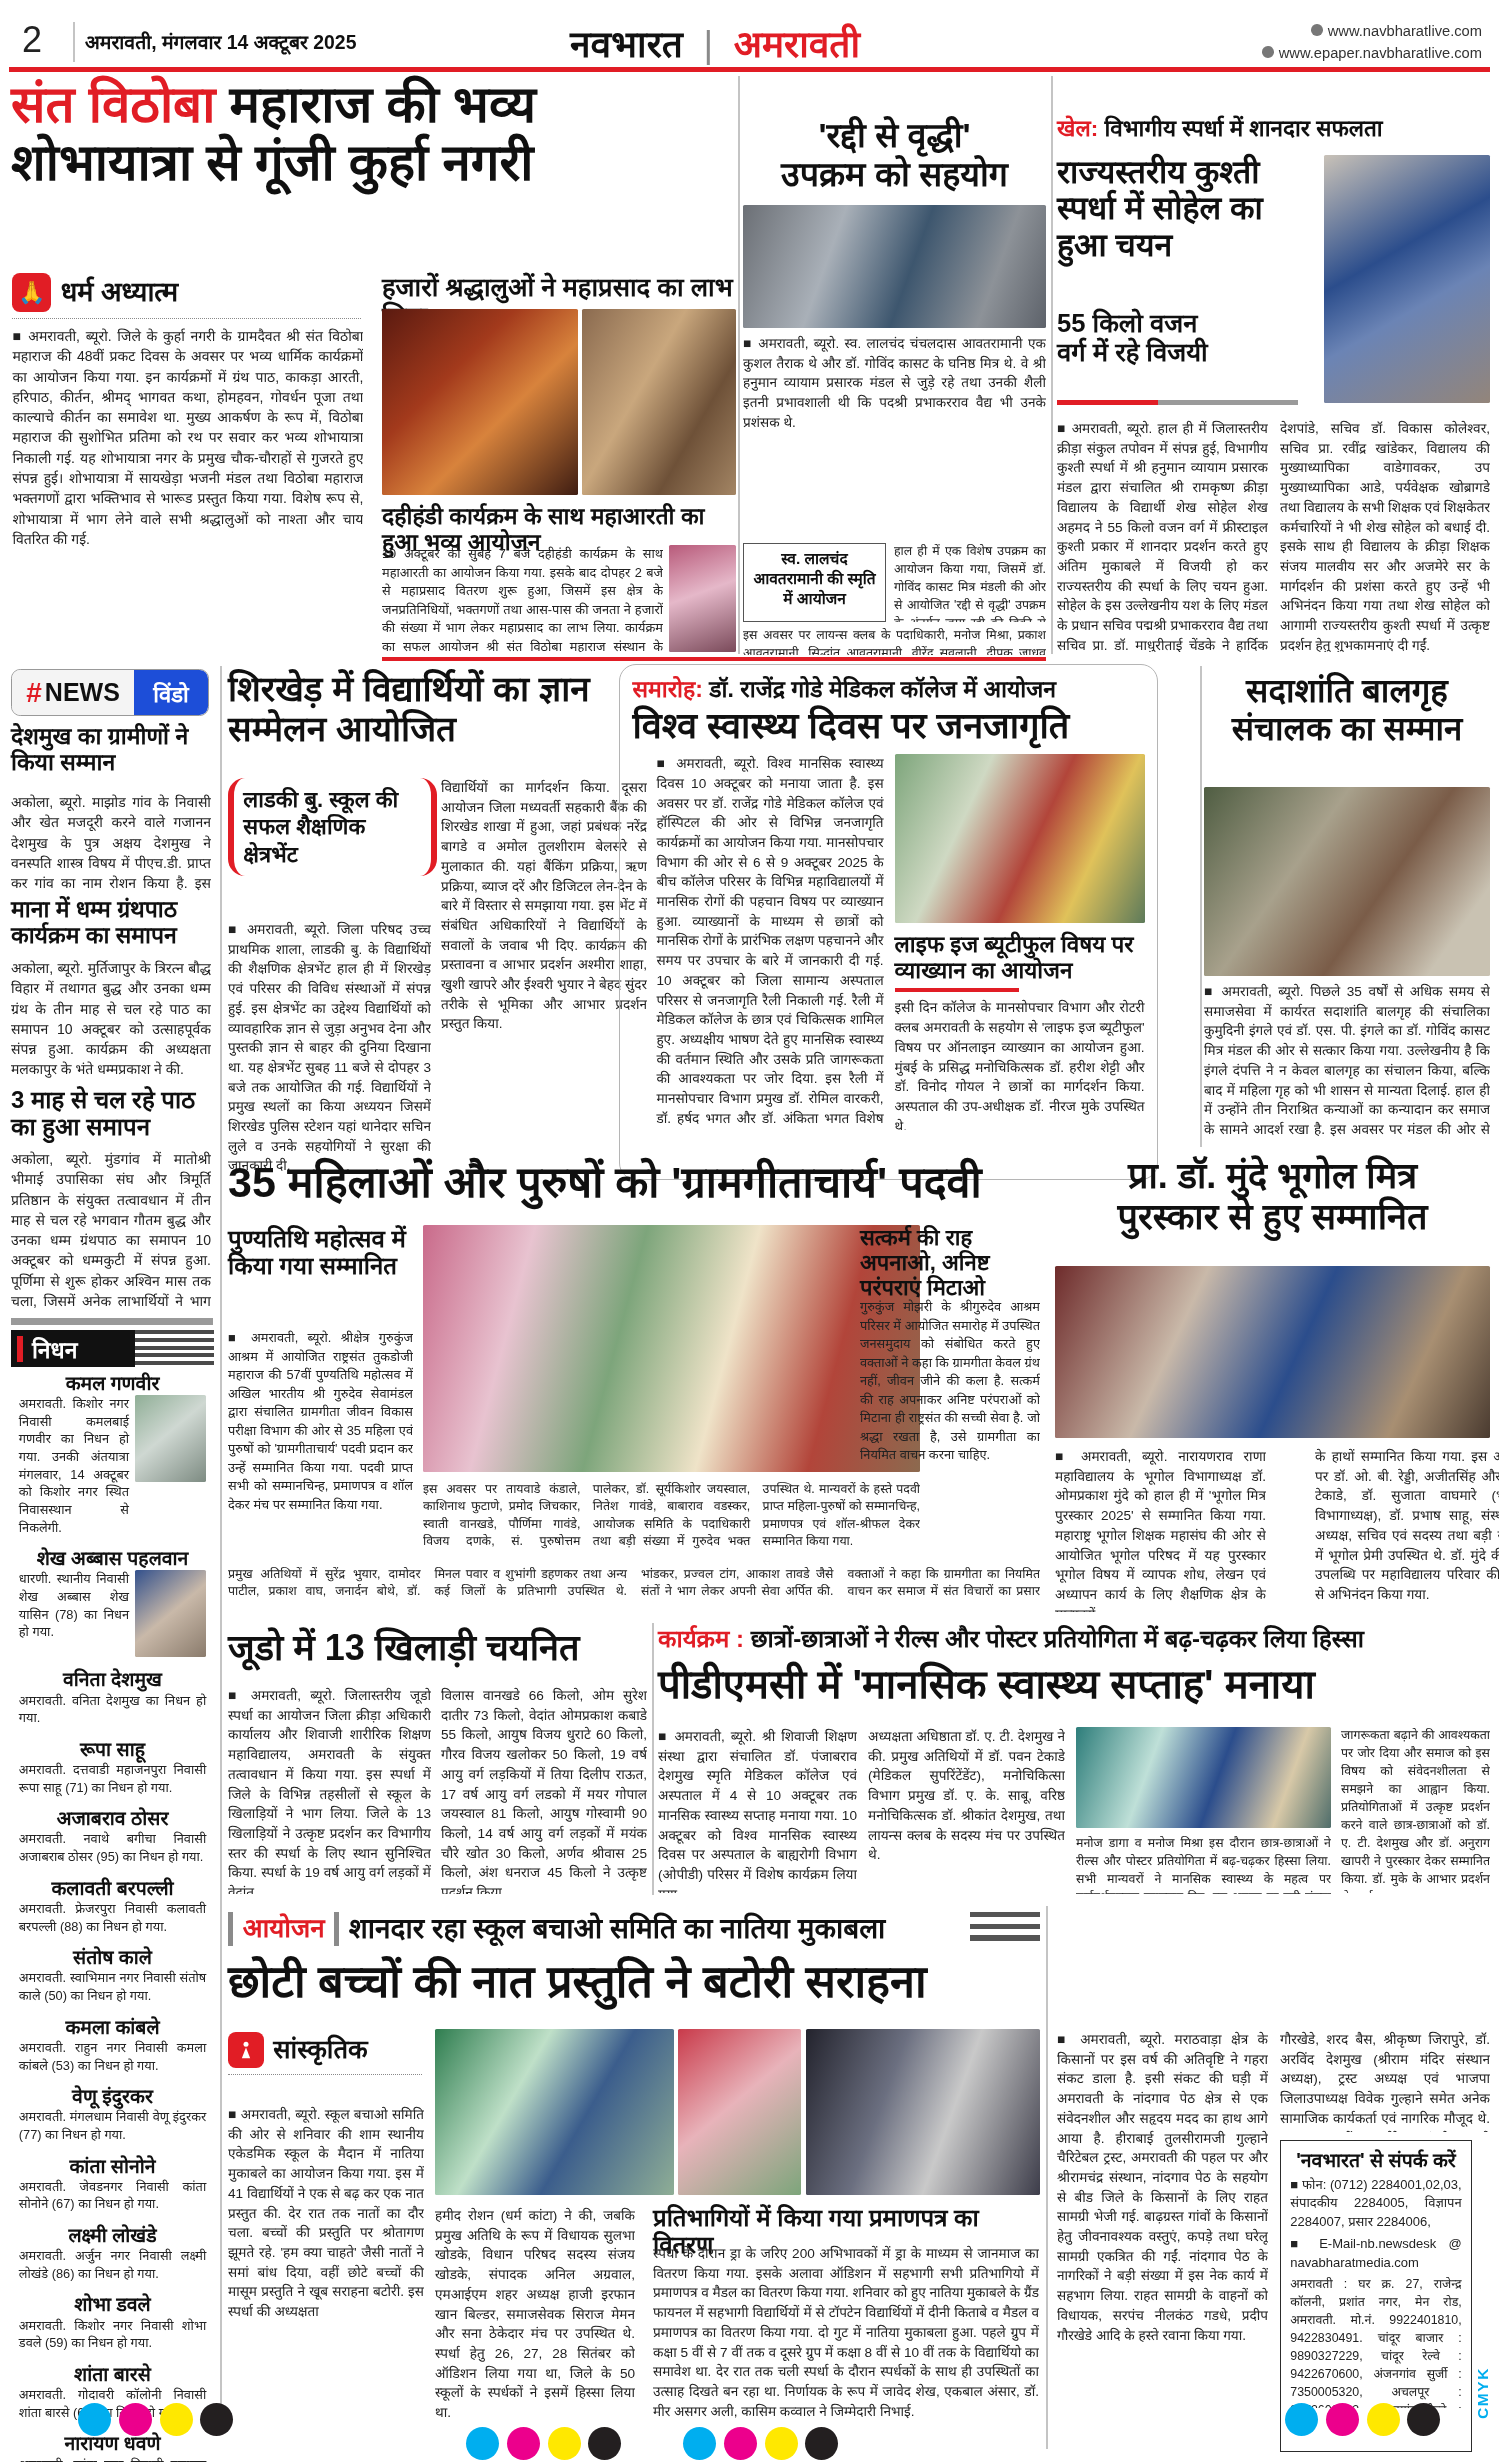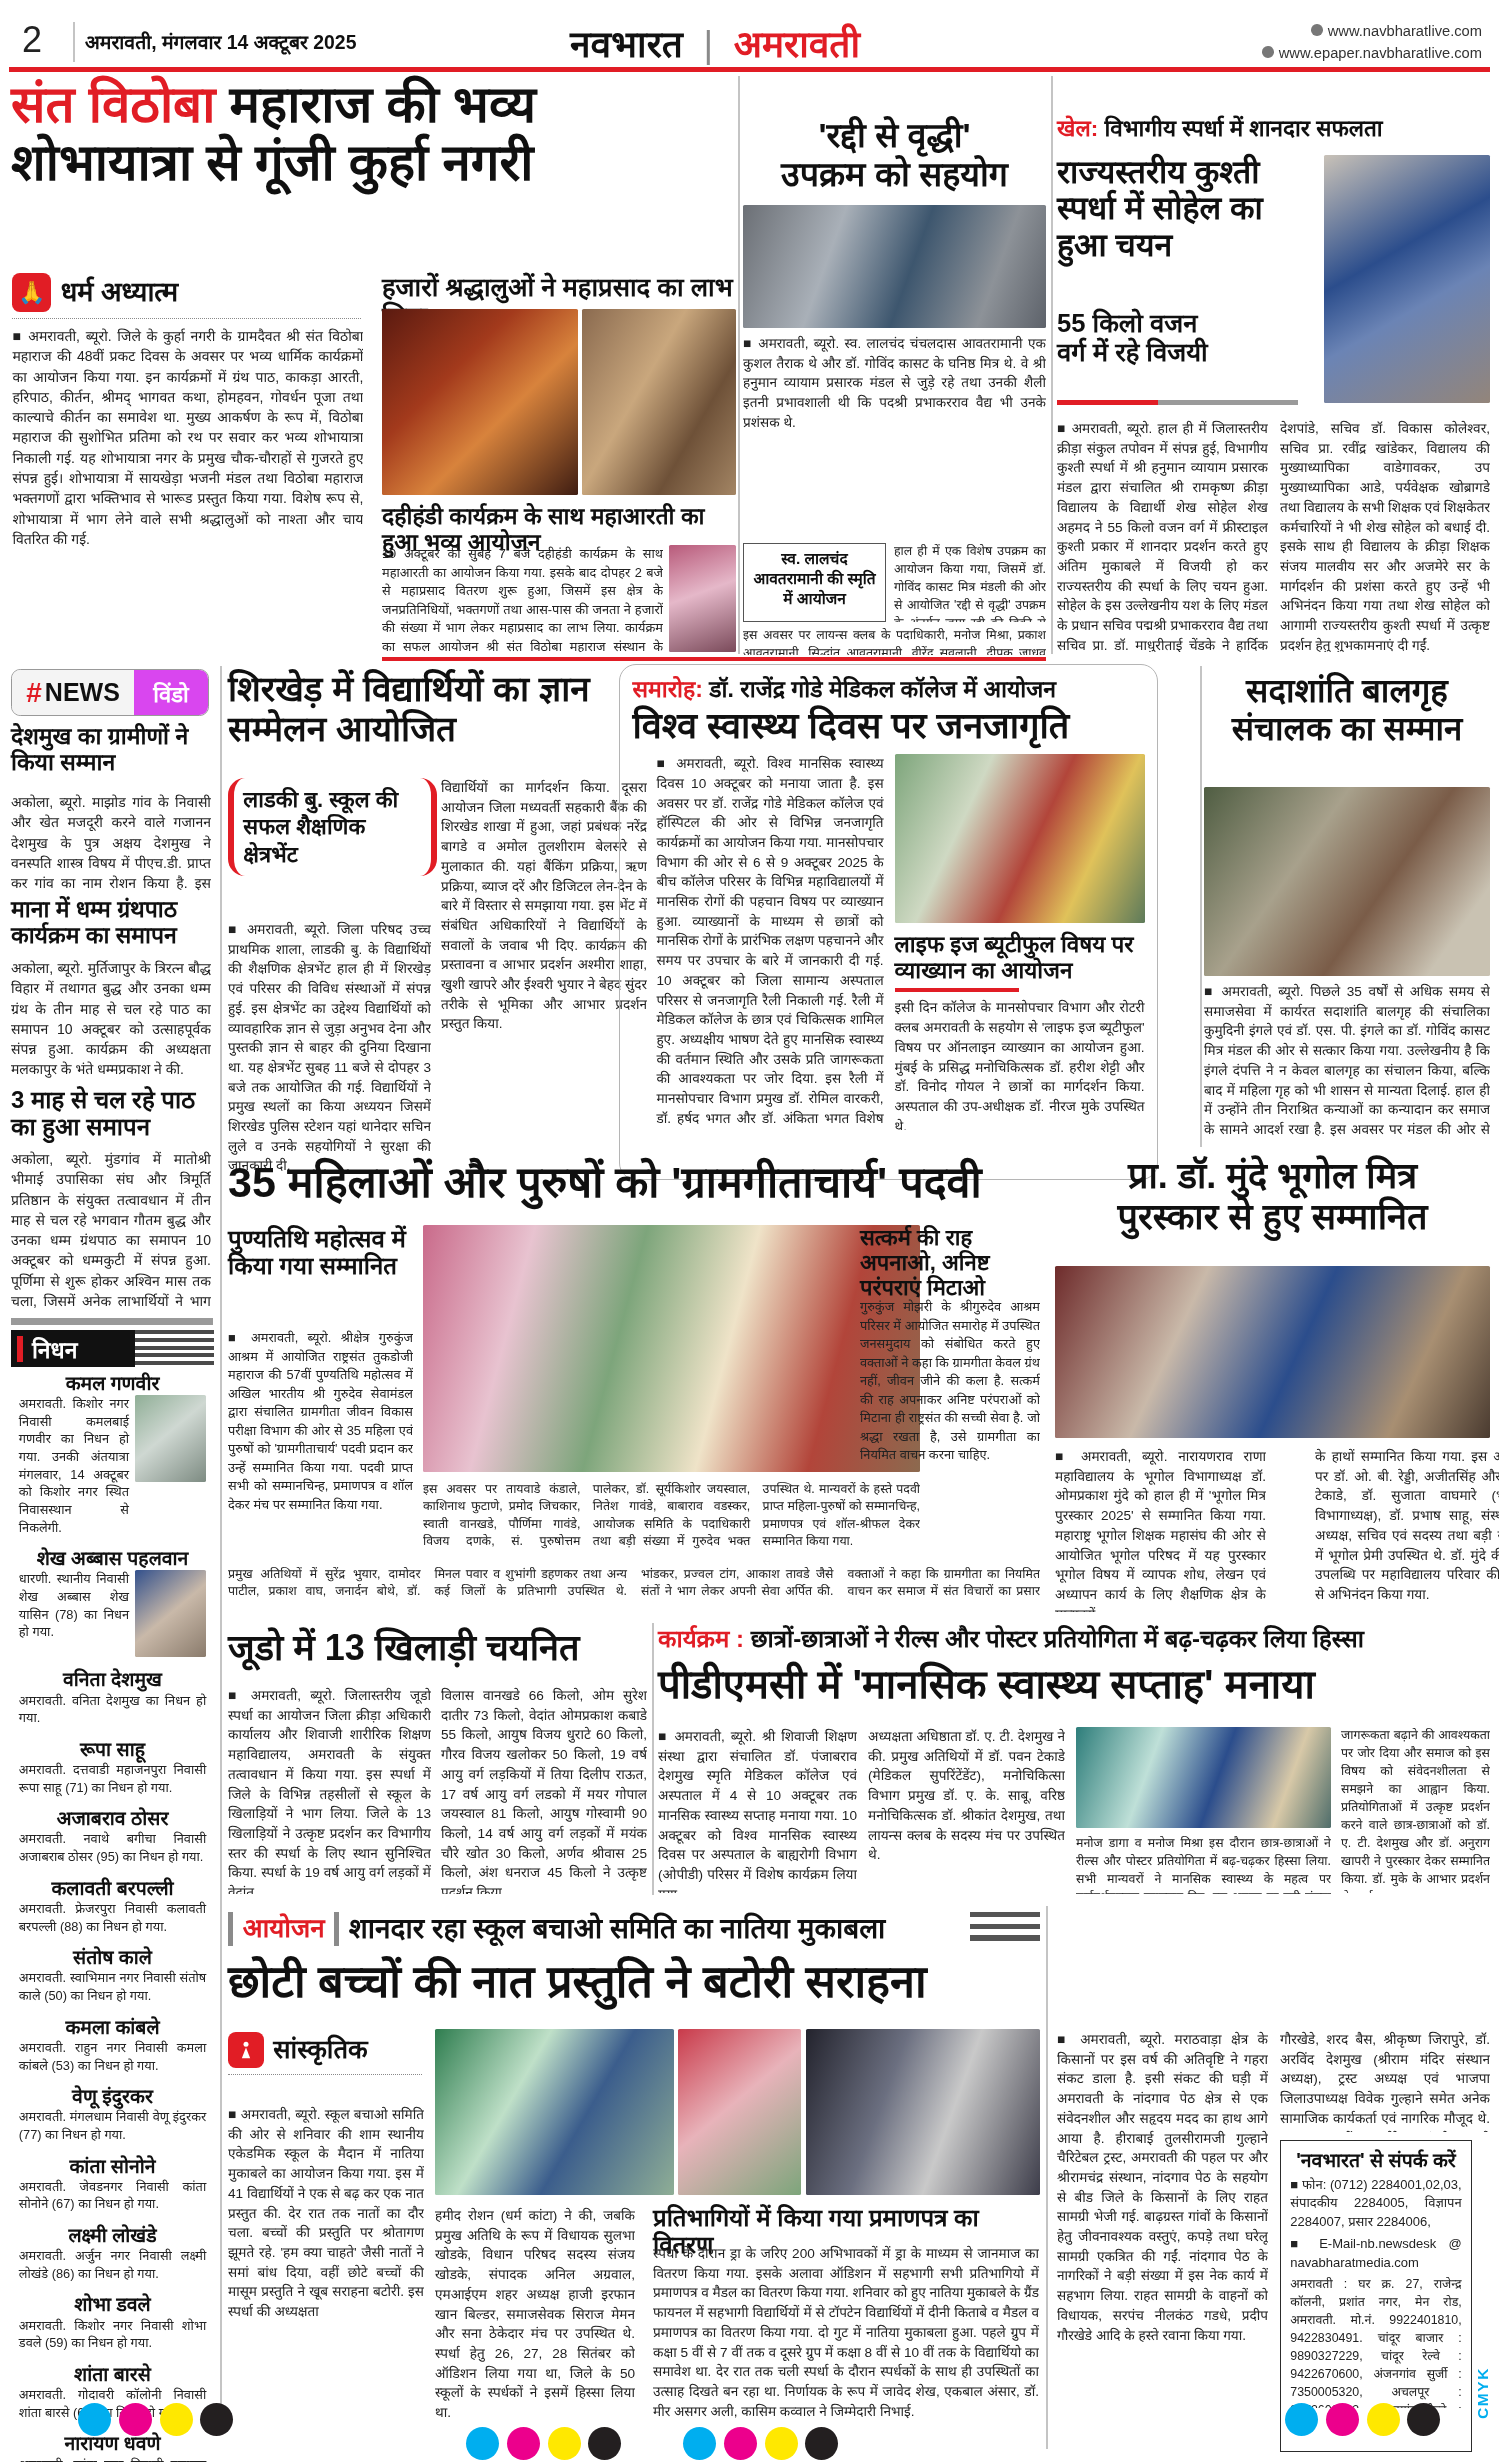--- a/index.html
+++ b/index.html
@@ -97,21 +97,21 @@
   <div class="abs" style="left:1057px;top:400px;width:241px;height:4.7px;background:linear-gradient(to right,#e11d25 0 101px,#9a9a9a 101px 100%);"></div>
   <div class="abs bt" style="left:1057px;top:419px;width:211px;height:233px;">■ अमरावती, ब्यूरो. हाल ही में जिलास्तरीय क्रीड़ा संकुल तपोवन में संपन्न हुई, विभागीय कुश्ती स्पर्धा में श्री हनुमान व्यायाम प्रसारक मंडल द्वारा संचालित श्री रामकृष्ण क्रीड़ा विद्यालय के विद्यार्थी शेख सोहेल शेख अहमद ने 55 किलो वजन वर्ग में फ्रीस्टाइल कुश्ती प्रकार में शानदार प्रदर्शन करते हुए अंतिम मुकाबले में विजयी हो कर राज्यस्तरीय की स्पर्धा के लिए चयन हुआ. सोहेल के इस उल्लेखनीय यश के लिए मंडल के प्रधान सचिव पद्मश्री प्रभाकरराव वैद्य तथा सचिव प्रा. डॉ. माधुरीताई चेंडके ने हार्दिक अभिनंदन करते हुए आगे की सफलता के लिए शुभकामनाएं दीं. मंडल के कार्याध्यक्ष एड. प्रशांत देशपांडे, उपाध्यक्ष डॉ. श्रीकांत चेंडके, कोषाध्यक्ष प्राचार्य डॉ. श्रीनिवास</div>
   <div class="abs bt" style="left:1280px;top:419px;width:210px;height:233px;">देशपांडे, सचिव डॉ. विकास कोलेश्वर, सचिव प्रा. रवींद्र खांडेकर, विद्यालय की मुख्याध्यापिका वाडेगावकर, उप मुख्याध्यापिका आडे, पर्यवेक्षक खोब्रागडे तथा विद्यालय के सभी शिक्षक एवं शिक्षकेतर कर्मचारियों ने भी शेख सोहेल को बधाई दी. इसके साथ ही विद्यालय के क्रीड़ा शिक्षक संजय मालवीय सर और अजमेरे सर के मार्गदर्शन की प्रशंसा करते हुए उन्हें भी अभिनंदन किया गया तथा शेख सोहेल को आगामी राज्यस्तरीय कुश्ती स्पर्धा में उत्कृष्ट प्रदर्शन हेतु शुभकामनाएं दी गईं.</div>
 
   <div class="abs vline" style="left:220px;top:666px;height:1738px;"></div>
   <div class="abs" style="left:11px;top:669px;width:196px;height:45px;border:1.6px solid #999;border-radius:9.3px;display:flex;overflow:hidden;align-items:stretch;">
     <div style="flex:1;display:flex;align-items:center;justify-content:center;background:#f4f4f4;">
       <span class="red" style="font-size:28px;font-weight:800;">#</span>
       <span class="hd" style="font-size:25px;margin-left:3.1px;">NEWS</span>
     </div>
-    <div style="width:74px;background:#d946ef;display:flex;align-items:center;justify-content:center;border-radius:0 7.8px 7.8px 0;">
+    <div style="width:74px;background:#1d4ed8;display:flex;align-items:center;justify-content:center;border-radius:0 7.8px 7.8px 0;">
       <span style="color:#fff;font-weight:800;font-size:22px;">विंडो</span>
     </div>
   </div>
   <div class="abs hd" style="left:11px;top:723px;width:200px;font-size:23px;">देशमुख का ग्रामीणों ने किया सम्मान</div>
   <div class="abs bt" style="left:11px;top:792px;width:200px;height:99px;font-size:14px;">अकोला, ब्यूरो. माझोड गांव के निवासी और खेत मजदूरी करने वाले गजानन देशमुख के पुत्र अक्षय देशमुख ने वनस्पति शास्त्र विषय में पीएच.डी. प्राप्त कर गांव का नाम रोशन किया है. इस उपलब्धि पर ग्रामवासियों ने उनके घर पर सत्कार समारोह आयोजित कर उनका सम्मान किया.</div>
   <div class="abs hd" style="left:11px;top:896px;width:200px;font-size:23px;">माना में धम्म ग्रंथपाठ कार्यक्रम का समापन</div>
   <div class="abs bt" style="left:11px;top:958px;width:200px;height:120px;font-size:14px;">अकोला, ब्यूरो. मुर्तिजापुर के त्रिरत्न बौद्ध विहार में तथागत बुद्ध और उनका धम्म ग्रंथ के तीन माह से चल रहे पाठ का समापन 10 अक्टूबर को उत्साहपूर्वक संपन्न हुआ. कार्यक्रम की अध्यक्षता मलकापुर के भंते धम्मप्रकाश ने की.</div>
   <div class="abs hd" style="left:11px;top:1086px;width:200px;font-size:24px;">3 माह से चल रहे पाठ का हुआ समापन</div>
   <div class="abs bt" style="left:11px;top:1149px;width:200px;height:159px;font-size:14px;">अकोला, ब्यूरो. मुंडगांव में मातोश्री भीमाई उपासिका संघ और त्रिमूर्ति प्रतिष्ठान के संयुक्त तत्वावधान में तीन माह से चल रहे भगवान गौतम बुद्ध और उनका धम्म ग्रंथपाठ का समापन 10 अक्टूबर को धम्मकुटी में संपन्न हुआ. पूर्णिमा से शुरू होकर अश्विन मास तक चला, जिसमें अनेक लाभार्थियों ने भाग लेकर धम्म श्रवण का लाभ लिया.</div>
   <div class="abs" style="left:11px;top:1318px;width:202px;height:7px;background:#9a9a9a;"></div>

